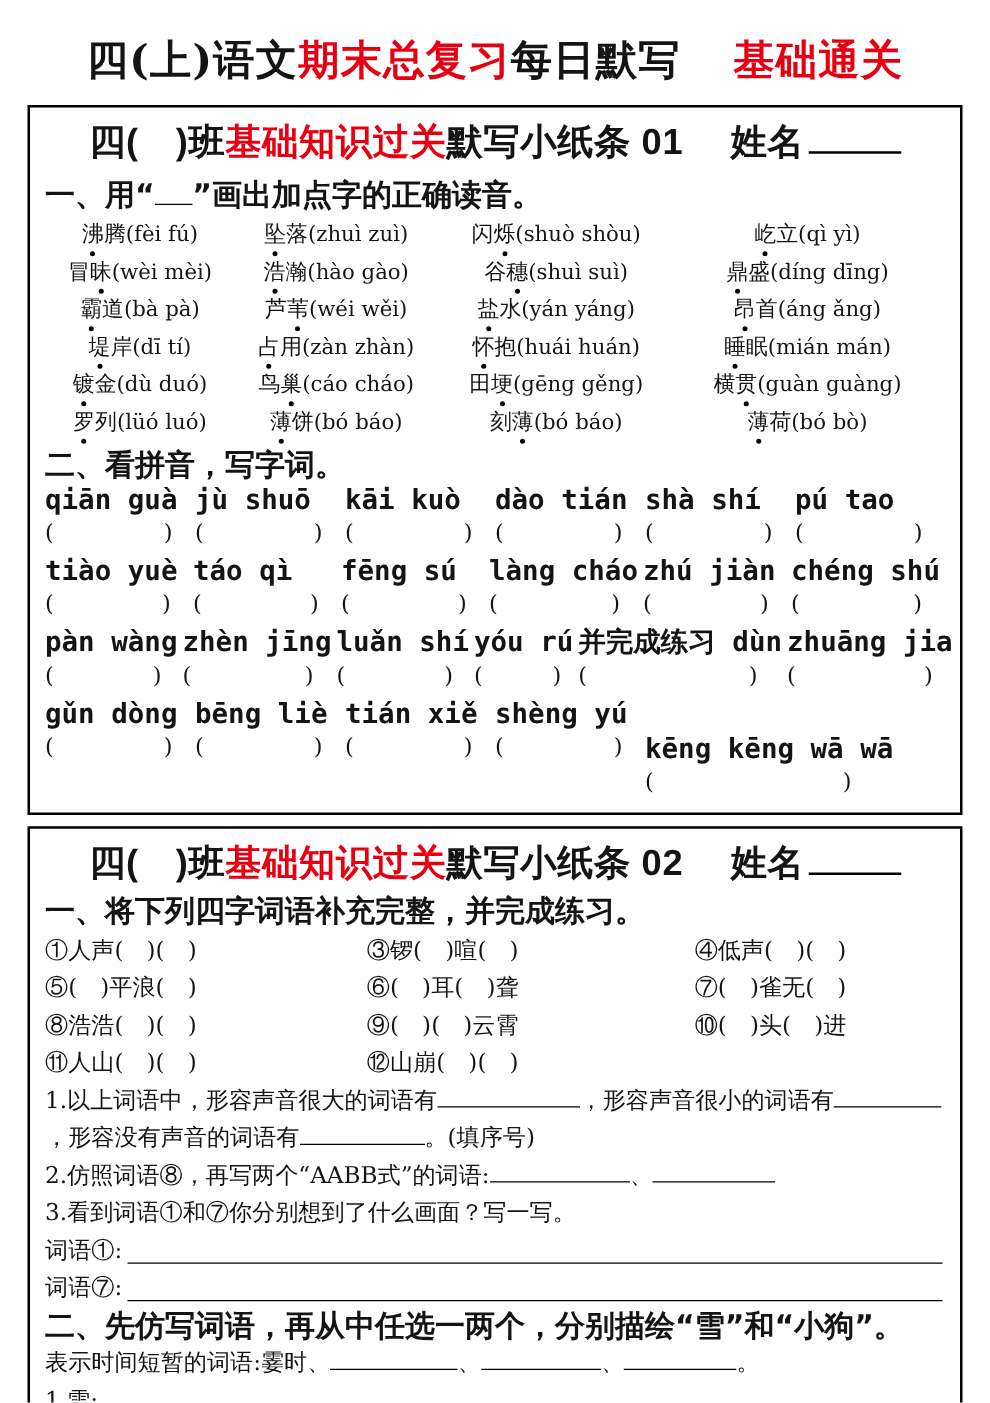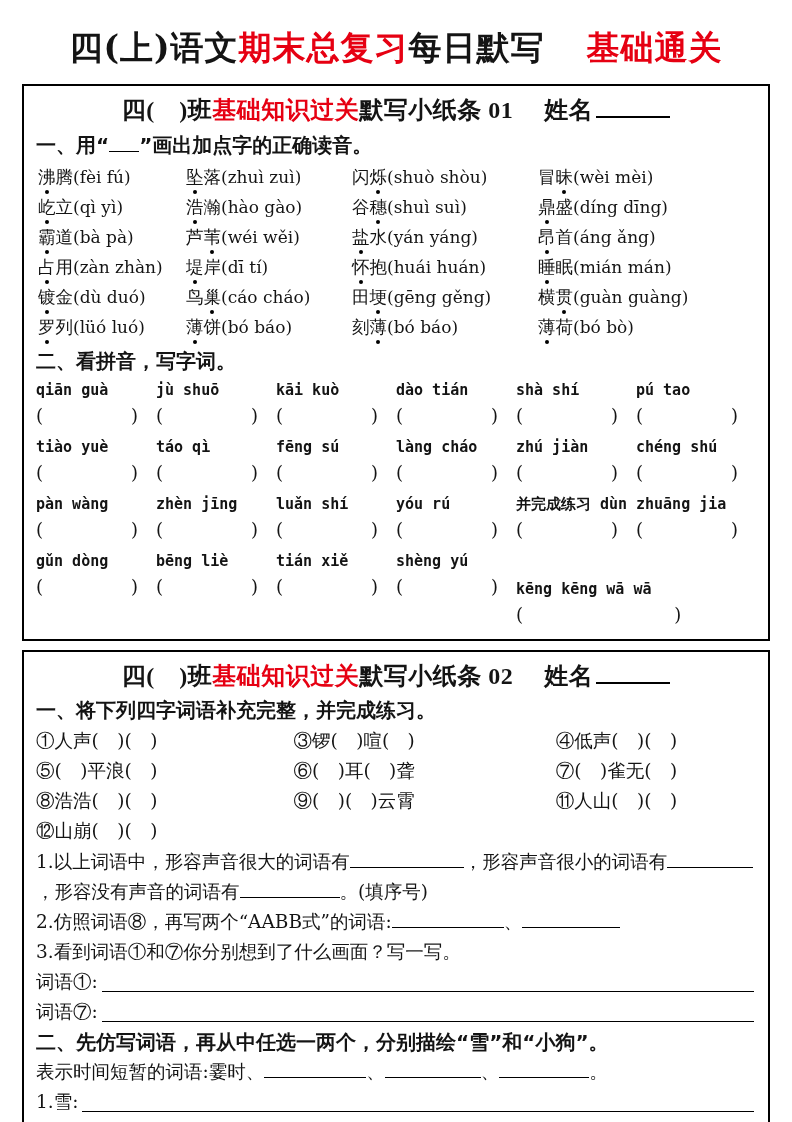--- a/index.html
+++ b/index.html
@@ -12,44 +12,44 @@
   
   .title { margin:0 auto 14px; text-align:center; white-space:nowrap;
            font-family:"DejaVu Serif","Liberation Serif",serif;
            font-size:33px; font-weight:800; letter-spacing:1px; line-height:44px; }
   .title .gap { display:inline-block; width:42px; }
   .red { color:var(--accent); }
 
   
   .card { border:2.5px solid #000; padding:5px 12px 6px; }
   .card + .card { margin-top:9px; }
-  .card-header { text-align:center; font-size:24px; font-weight:700; margin:3px 0 5px;
-                 font-family:Liberation Serif, serif; letter-spacing:.5px; }
+  .card-header { text-align:center; font-size:29px; font-weight:700; margin:3px 0 5px;
+                 font-family:Liberation Sans, sans-serif; letter-spacing:.5px; }
   .name-blank { display:inline-block; width:74px; height:5px; border-bottom:2px solid #000; margin-left:3px; }
 
-  .sec-title { font-weight:700; font-size:20px; line-height:26px; margin:2px 0;
+  .sec-title { font-weight:700; font-size:24px; line-height:26px; margin:2px 0;
                font-family:"DejaVu Sans","Liberation Sans",sans-serif; }
 
   
   .word-grid { display:grid; grid-template-columns:148px 166px 186px 1fr;
                margin:4px 2px 6px; font-size:17.5px;
                font-family:"DejaVu Serif","Liberation Serif",serif; }
-  .word-item { white-space:nowrap; line-height:30px; height:30px; }
+  .word-item { white-space:nowrap; line-height:30px; height:30px;text-align:center; }
   .hz { position:relative; display:inline-block; }
   .hz.dotted::after { content:""; position:absolute; left:50%; bottom:-2px;
                       transform:translateX(-50%); width:4px; height:4px;
                       border-radius:50%; background:#000; }
   .pinyin { font-family:"DejaVu Serif","Liberation Serif",serif; font-size:17px; }
 
   
   .py-row { display:grid; grid-template-columns:repeat(6,1fr); margin:3px 0 5px; }
   .py-unit { padding-right:4px; }
   .py-unit.wide { grid-column:span 2;margin-top:28px; }
   .py { font-family:"DejaVu Sans Mono","Liberation Mono",monospace;
-        font-size:15px; font-weight:600; white-space:nowrap; line-height:26px; }
+        font-size:22px; font-weight:600; white-space:nowrap; line-height:26px; }
   .pr { display:flex; justify-content:space-between; width:88%;
         font-family:"DejaVu Serif","Liberation Serif",serif;
         font-size:18px; line-height:26px; }
   .py-unit.wide .pr { width:70%; }
 
   
   .idiom-grid { display:grid; grid-template-columns:1.08fr 1.1fr .84fr; row-gap:5px;
                 margin:5px 0 4px; font-size:18.5px;
                 font-family:"DejaVu Serif","Liberation Serif",serif; white-space:nowrap; }
   .kai { font-family:"DejaVu Serif","Liberation Serif",serif;
@@ -75,31 +75,31 @@
   <section class="card">
     <div class="card-header">
       <span>四(　)班</span><span class="red">基础知识过关</span><span>默写小纸条 01　 姓名</span><span class="name-blank"></span>
     </div>
 
     <div class="sec-title" id="c1s1Title"><span class="lbl">一、用“</span><span class="blank" style="width: 30px;"></span><span class="lbl">”画出加点字的正确读音。</span></div>
     <div class="word-grid" id="wordGrid">
         <div class="word-item"><span class="hz dotted">沸</span><span class="hz">腾</span><span class="pinyin">(fèi fú)</span></div>
         <div class="word-item"><span class="hz dotted">坠</span><span class="hz">落</span><span class="pinyin">(zhuì zuì)</span></div>
         <div class="word-item"><span class="hz">闪</span><span class="hz dotted">烁</span><span class="pinyin">(shuò shòu)</span></div>
+        <div class="word-item"><span class="hz dotted">屹</span><span class="hz">立</span><span class="pinyin">(qì yì)</span></div>
         <div class="word-item"><span class="hz">冒</span><span class="hz dotted">昧</span><span class="pinyin">(wèi mèi)</span></div>
-        <div class="word-item"><span class="hz dotted">屹</span><span class="hz">立</span><span class="pinyin">(qì yì)</span></div>
         <div class="word-item"><span class="hz dotted">浩</span><span class="hz">瀚</span><span class="pinyin">(hào gào)</span></div>
         <div class="word-item"><span class="hz">谷</span><span class="hz dotted">穗</span><span class="pinyin">(shuì suì)</span></div>
         <div class="word-item"><span class="hz dotted">鼎</span><span class="hz">盛</span><span class="pinyin">(díng dīng)</span></div>
         <div class="word-item"><span class="hz dotted">霸</span><span class="hz">道</span><span class="pinyin">(bà pà)</span></div>
         <div class="word-item"><span class="hz">芦</span><span class="hz dotted">苇</span><span class="pinyin">(wéi wěi)</span></div>
         <div class="word-item"><span class="hz dotted">盐</span><span class="hz">水</span><span class="pinyin">(yán yáng)</span></div>
         <div class="word-item"><span class="hz dotted">昂</span><span class="hz">首</span><span class="pinyin">(áng ǎng)</span></div>
+        <div class="word-item"><span class="hz dotted">堤</span><span class="hz">岸</span><span class="pinyin">(dī tí)</span></div>
         <div class="word-item"><span class="hz dotted">占</span><span class="hz">用</span><span class="pinyin">(zàn zhàn)</span></div>
-        <div class="word-item"><span class="hz dotted">堤</span><span class="hz">岸</span><span class="pinyin">(dī tí)</span></div>
         <div class="word-item"><span class="hz dotted">怀</span><span class="hz">抱</span><span class="pinyin">(huái huán)</span></div>
         <div class="word-item"><span class="hz dotted">睡</span><span class="hz">眠</span><span class="pinyin">(mián mán)</span></div>
         <div class="word-item"><span class="hz dotted">镀</span><span class="hz">金</span><span class="pinyin">(dù duó)</span></div>
         <div class="word-item"><span class="hz">鸟</span><span class="hz dotted">巢</span><span class="pinyin">(cáo cháo)</span></div>
         <div class="word-item"><span class="hz">田</span><span class="hz dotted">埂</span><span class="pinyin">(gēng gěng)</span></div>
         <div class="word-item"><span class="hz">横</span><span class="hz dotted">贯</span><span class="pinyin">(guàn guàng)</span></div>
         <div class="word-item"><span class="hz dotted">罗</span><span class="hz">列</span><span class="pinyin">(lüó luó)</span></div>
         <div class="word-item"><span class="hz dotted">薄</span><span class="hz">饼</span><span class="pinyin">(bó báo)</span></div>
         <div class="word-item"><span class="hz">刻</span><span class="hz dotted">薄</span><span class="pinyin">(bó báo)</span></div>
         <div class="word-item"><span class="hz dotted">薄</span><span class="hz">荷</span><span class="pinyin">(bó bò)</span></div>
@@ -287,20 +287,21 @@
     <div class="sec-title">一、将下列四字词语补充完整，并完成练习。</div>
     <div class="idiom-grid" id="idiomGrid">
         <div class="idiom-item">①人声(　)(　)</div>
         <div class="idiom-item">③锣(　)喧(　)</div>
         <div class="idiom-item">④低声(　)(　)</div>
         <div class="idiom-item">⑤(　)平浪(　)</div>
         <div class="idiom-item">⑥(　)耳(　)聋</div>
         <div class="idiom-item">⑦(　)雀无(　)</div>
         <div class="idiom-item">⑧浩浩(　)(　)</div>
         <div class="idiom-item">⑨(　)(　)云霄</div>
+        <div class="idiom-item">⑩(　)头(　)进</div>
         <div class="idiom-item">⑪人山(　)(　)</div>
         <div class="idiom-item">⑫山崩(　)(　)</div>
       </div>
 
     <div class="kai" id="q1Line"><span class="lbl">1.以上词语中，形容声音很大的词语有</span><span class="blank" style="width: 114px;"></span><span class="lbl">，形容声音很小的词语有</span><span class="blank" style="width: 86px;"></span><span class="lbl">，形容没有声音的词语有</span><span class="blank" style="width: 100px;"></span><span class="lbl">。(填序号)</span></div>
     <div class="kai" id="q2Line"><span class="lbl">2.仿照词语⑧，再写两个“AABB式”的词语:</span><span class="blank" style="width: 112px;"></span><span class="lbl">、</span><span class="blank" style="width: 98px;"></span></div>
     <div class="kai">3.看到词语①和⑦你分别想到了什么画面？写一写。</div>
     <div class="kai line-flex" id="ciyu1Line">
         <span class="lbl">词语①:</span>
         <span class="blank fill"></span>

